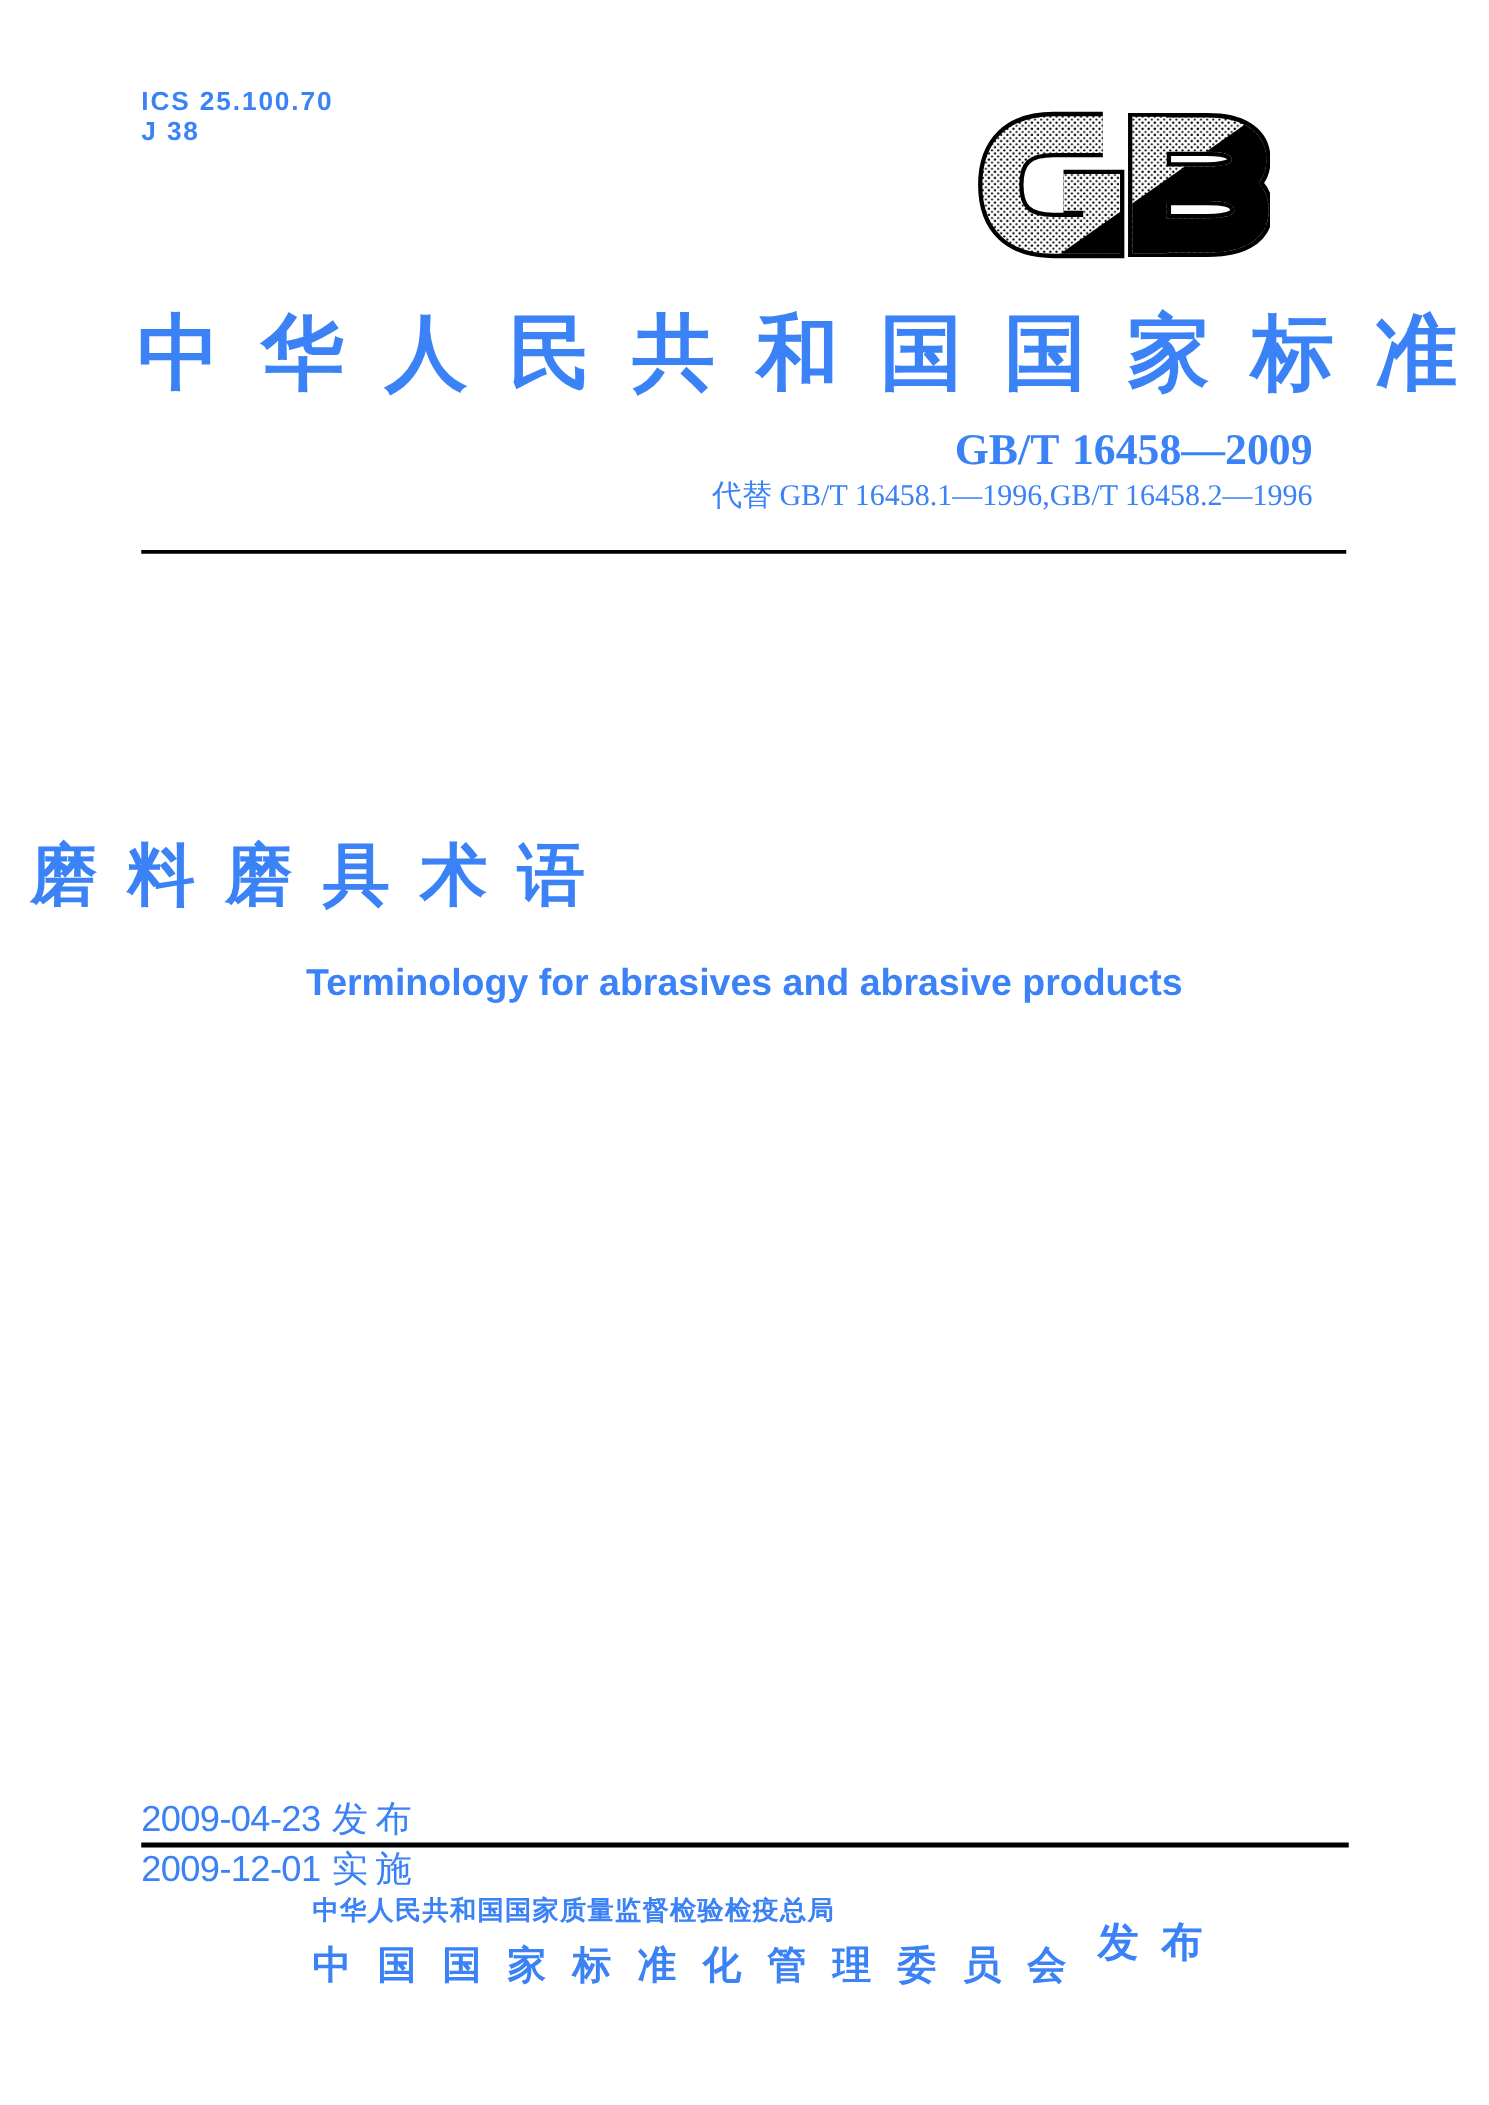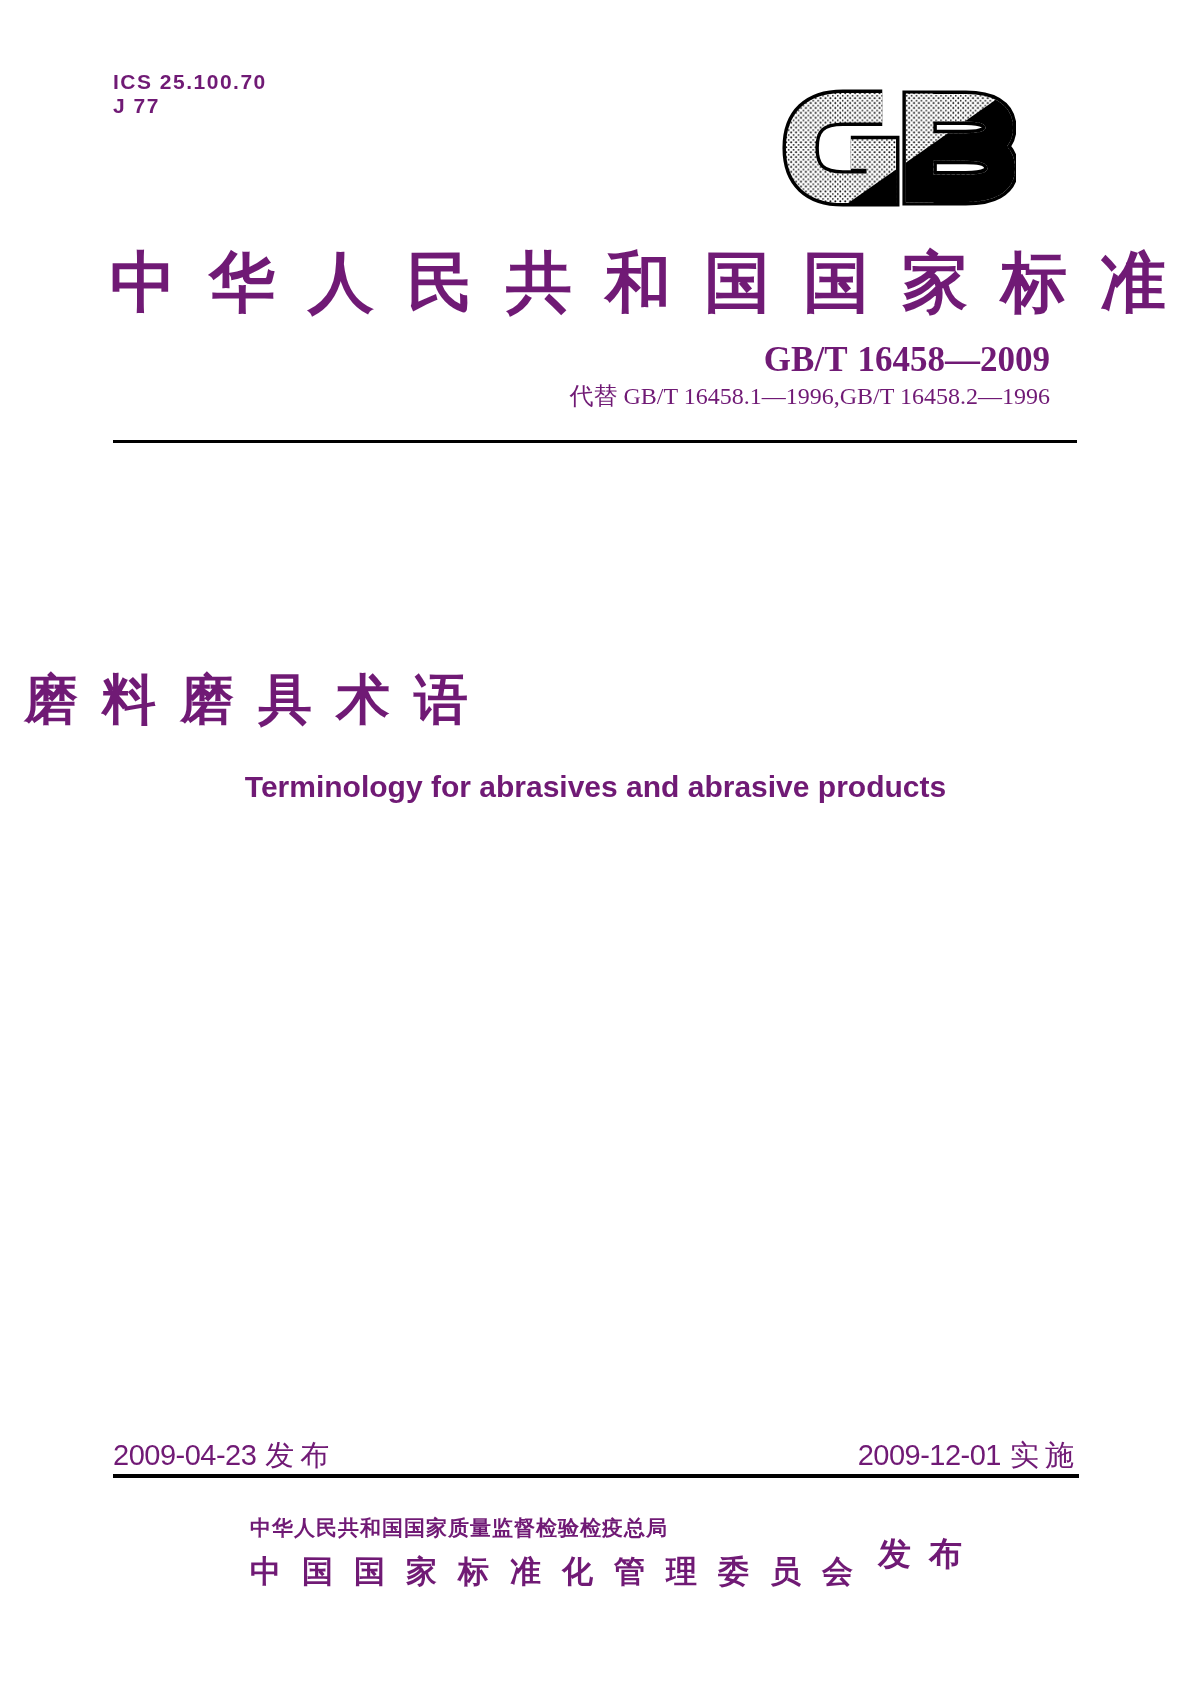--- a/index.html
+++ b/index.html
@@ -2,21 +2,21 @@
 <html><head>
 <meta charset="utf-8">
 <title>Document</title>
 <style>
   html, body { margin: 0; padding: 0; background: #ffffff; }
   .page {
     position: relative;
     width: 1191px;
     height: 1684px;
     background: #ffffff;
-    color: #701a75;
+    color: #3b82f6;
     font-family: "Liberation Serif", "DejaVu Serif", serif;
     overflow: hidden;
   }
 
   
   .ics-block {
     position: absolute;
     left: 113px;
     top: 70px;
     font-family: "Liberation Sans", "DejaVu Sans", sans-serif;
@@ -106,20 +106,21 @@
     position: absolute;
     left: 113px;
     right: 111px;
     top: 1436px;
     display: flex;
     justify-content: space-between;
     font-family: "Liberation Sans", "DejaVu Sans", sans-serif;
     font-size: 29px;
     letter-spacing: -0.5px;
     white-space: nowrap;
+    flex-direction: column;
   }
   .dates-row .date-label { margin-left: 9px; letter-spacing: 6px; }
 
   .rule-bottom {
     position: absolute;
     left: 113px;
     top: 1474px;
     width: 966px;
     height: 4px;
     background: #000000;
@@ -154,21 +155,21 @@
     white-space: nowrap;
   }
 </style>
 </head>
 <body>
 
 <div class="page">
 
   <div class="ics-block">
     <div>ICS 25.100.70</div>
-    <div>J 77</div>
+    <div>J 38</div>
   </div>
 
   <div class="gb-logo">
     <svg viewBox="0 0 240 124" xmlns="http://www.w3.org/2000/svg">
       <defs>
         <pattern id="ht" width="5" height="5" patternUnits="userSpaceOnUse">
           <rect width="5" height="5" fill="#ffffff"></rect>
           <circle cx="1.3" cy="1.3" r="1" fill="#000000"></circle>
           <circle cx="3.8" cy="3.8" r="0.85" fill="#000000"></circle>
         </pattern>

